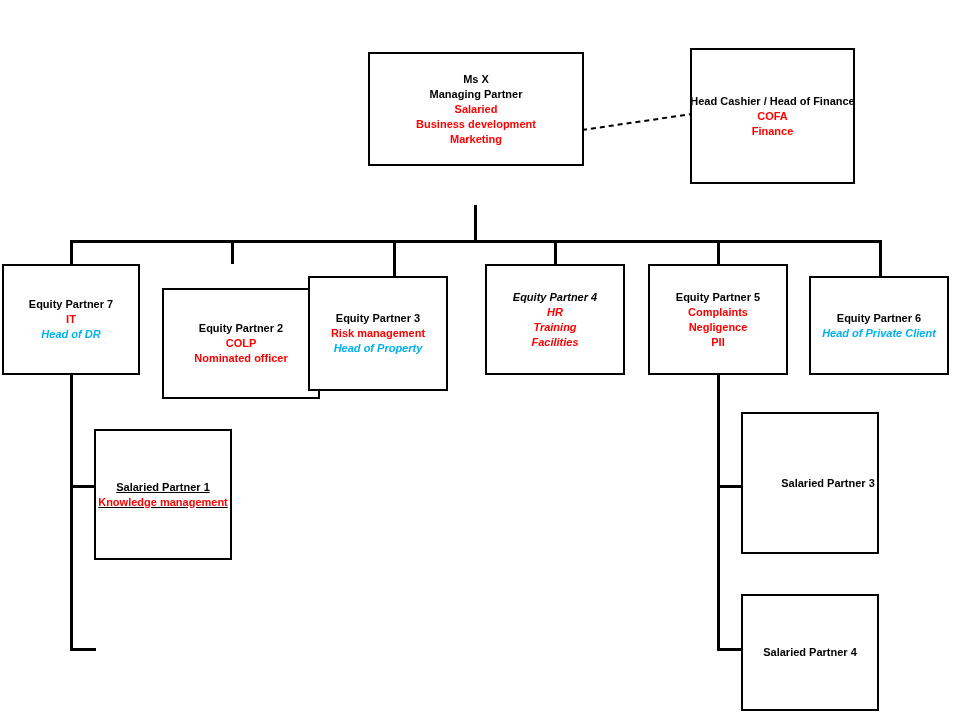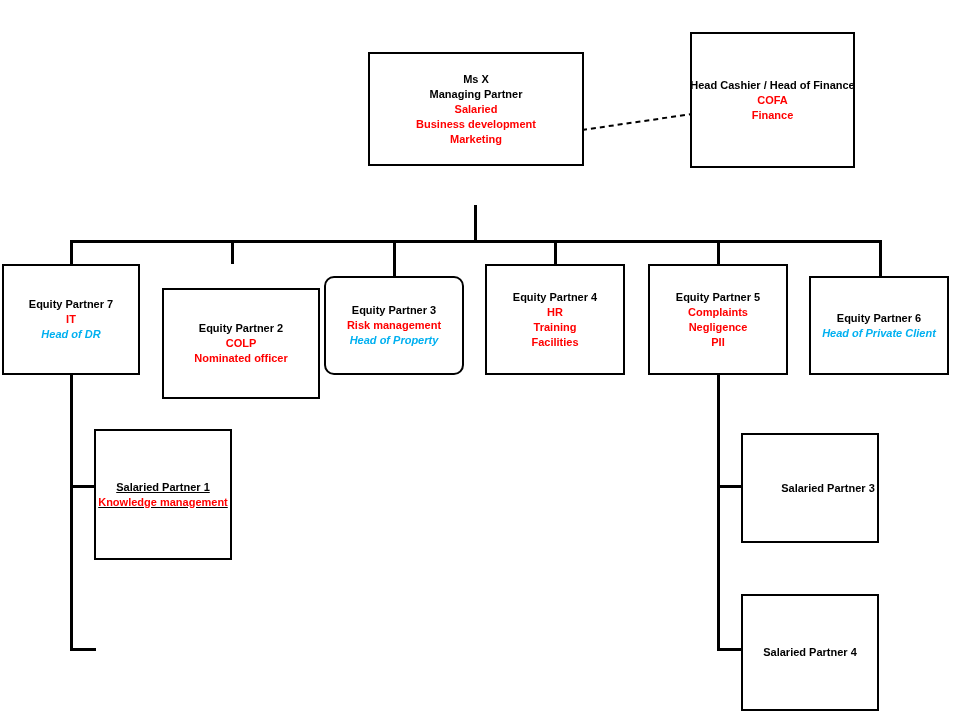--- a/index.html
+++ b/index.html
@@ -82,45 +82,45 @@
   </svg>
 
   <div class="node" style="left:368px; top:52px; width:216px; height:114px;">
     <div class="line-text t-name">Ms X</div>
     <div class="line-text t-name">Managing Partner</div>
     <div class="line-text t-red">Salaried</div>
     <div class="line-text t-red">Business development</div>
     <div class="line-text t-red">Marketing</div>
   </div>
 
-  <div class="node" style="left:690px; top:32px; width:165px; height:136px;">
+  <div class="node" style="left:690px; top:48px; width:165px; height:136px;">
     <div class="line-text t-name">Head Cashier / Head of Finance</div>
     <div class="line-text t-red">COFA</div>
     <div class="line-text t-red">Finance</div>
   </div>
 
   <div class="node" style="left:2px; top:264px; width:138px; height:111px;">
     <div class="line-text t-name">Equity Partner 7</div>
     <div class="line-text t-red">IT</div>
     <div class="line-text t-blue">Head of DR</div>
   </div>
 
   <div class="node" style="left:162px; top:264px; width:158px; height:111px;margin-top:24px;">
     <div class="line-text t-name">Equity Partner 2</div>
     <div class="line-text t-red">COLP</div>
     <div class="line-text t-red">Nominated officer</div>
   </div>
 
-  <div class="node" style="left:324px; top:276px; width:140px; height:99px;border-radius:10px;">
+  <div class="node" style="left:308px; top:276px; width:140px; height:115px;">
     <div class="line-text t-name">Equity Partner 3</div>
     <div class="line-text t-red">Risk management</div>
     <div class="line-text t-blue">Head of Property</div>
   </div>
 
-  <div class="node" style="left:485px; top:264px; width:140px; height:111px;">
+  <div class="node" style="left:485px; top:264px; width:140px; height:111px;font-style:italic;">
     <div class="line-text t-name">Equity Partner 4</div>
     <div class="line-text t-red">HR</div>
     <div class="line-text t-red">Training</div>
     <div class="line-text t-red">Facilities</div>
   </div>
 
   <div class="node" style="left:648px; top:264px; width:140px; height:111px;">
     <div class="line-text t-name">Equity Partner 5</div>
     <div class="line-text t-red">Complaints</div>
     <div class="line-text t-red">Negligence</div>
@@ -131,21 +131,21 @@
     <div class="line-text t-name">Equity Partner 6</div>
     <div class="line-text t-blue">Head of Private Client</div>
   </div>
 
   <div class="node" style="left:94px; top:429px; width:138px; height:131px;text-decoration:underline;">
     <div class="line-text t-name">Salaried Partner 1</div>
     <div class="line-text t-red">Knowledge management</div>
   </div>
 
 
-  <div class="node" style="left:741px; top:433px; width:138px; height:110px;padding-left:36px;">
+  <div class="node" style="left:741px; top:412px; width:138px; height:142px;padding-left:36px;">
     <div class="line-text t-name">Salaried Partner 3</div>
   </div>
 
   <div class="node" style="left:741px; top:594px; width:138px; height:117px;">
     <div class="line-text t-name">Salaried Partner 4</div>
   </div>
 
 </div>
 
 </body></html>

